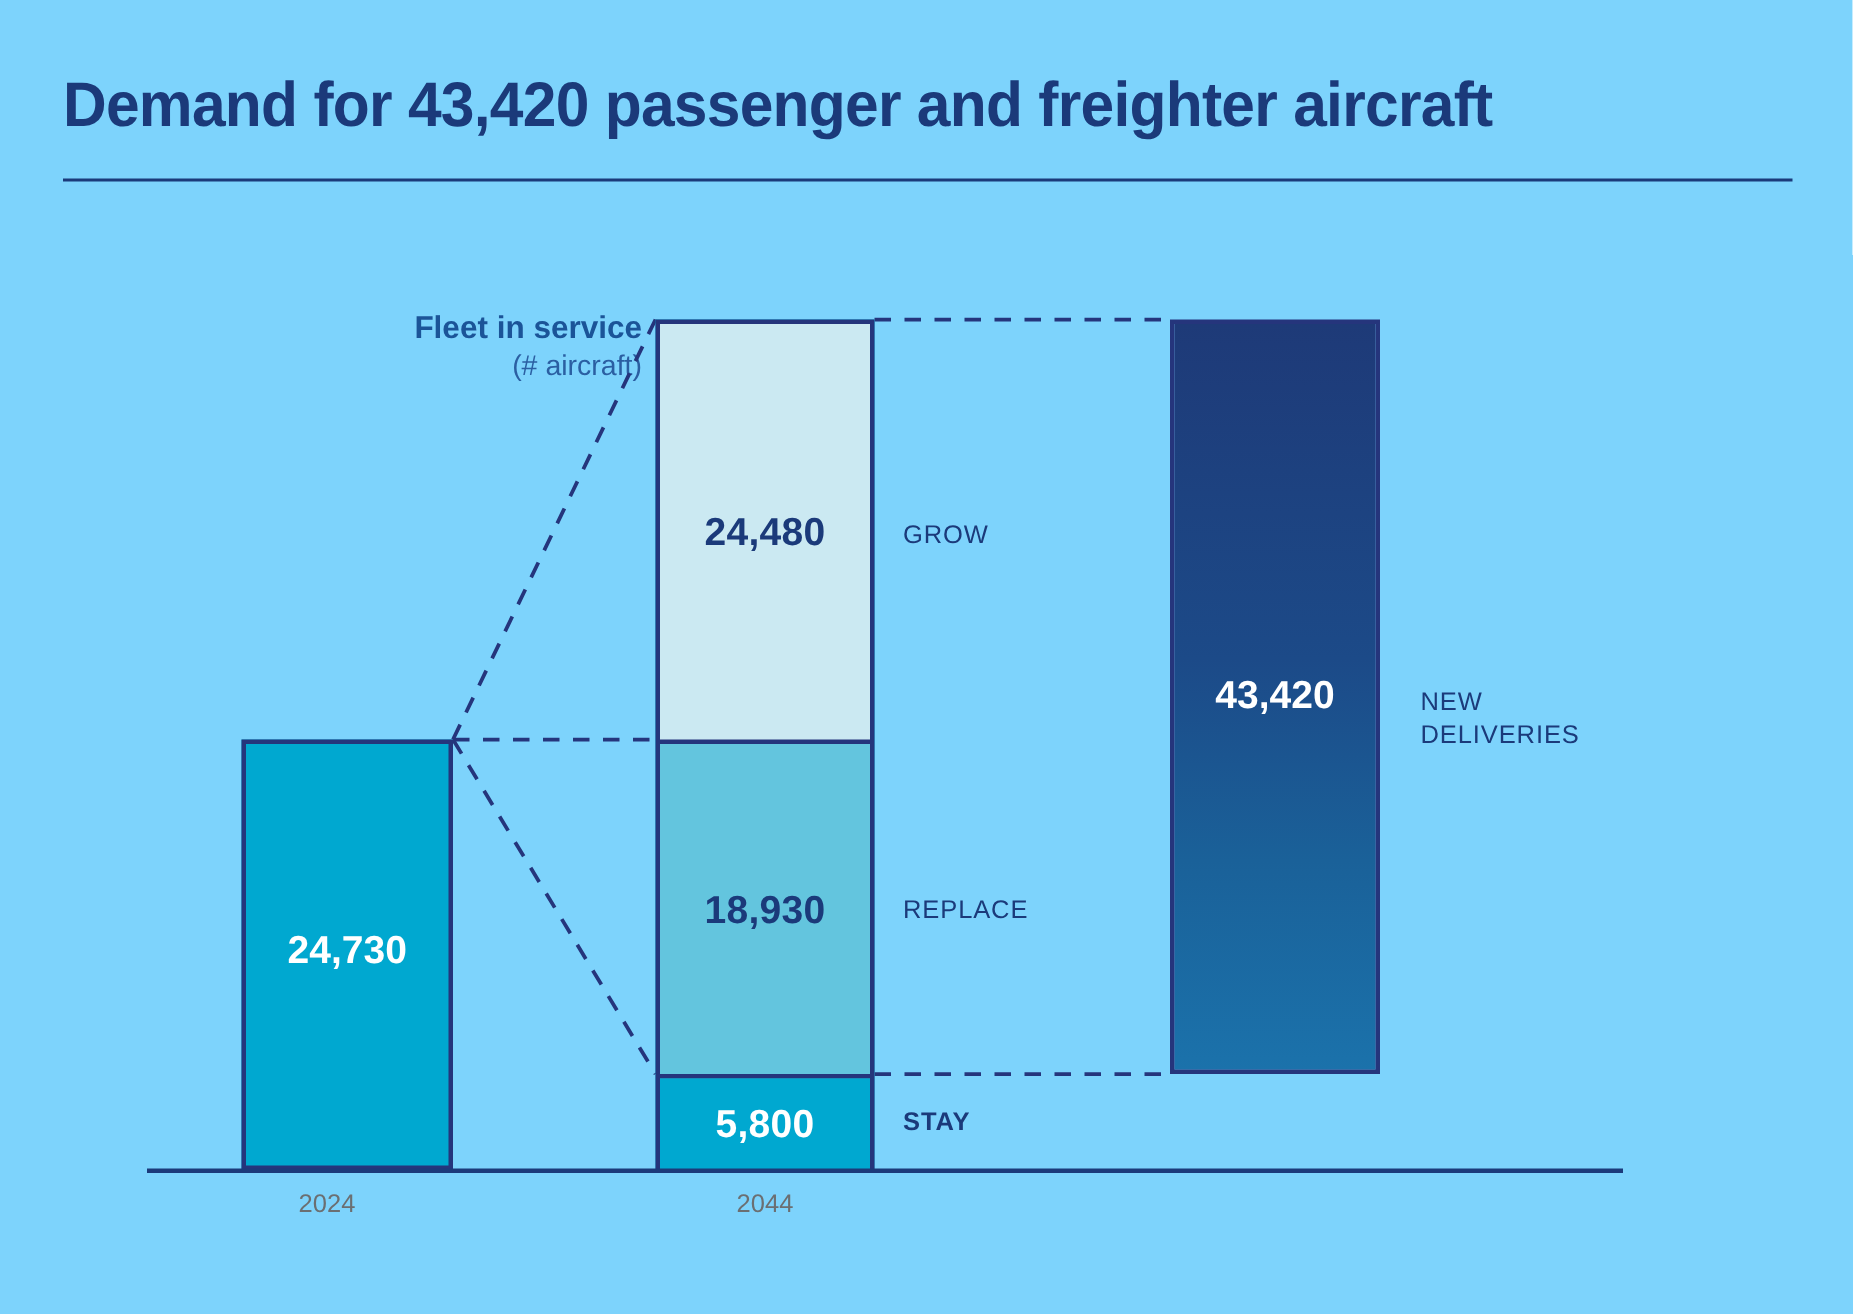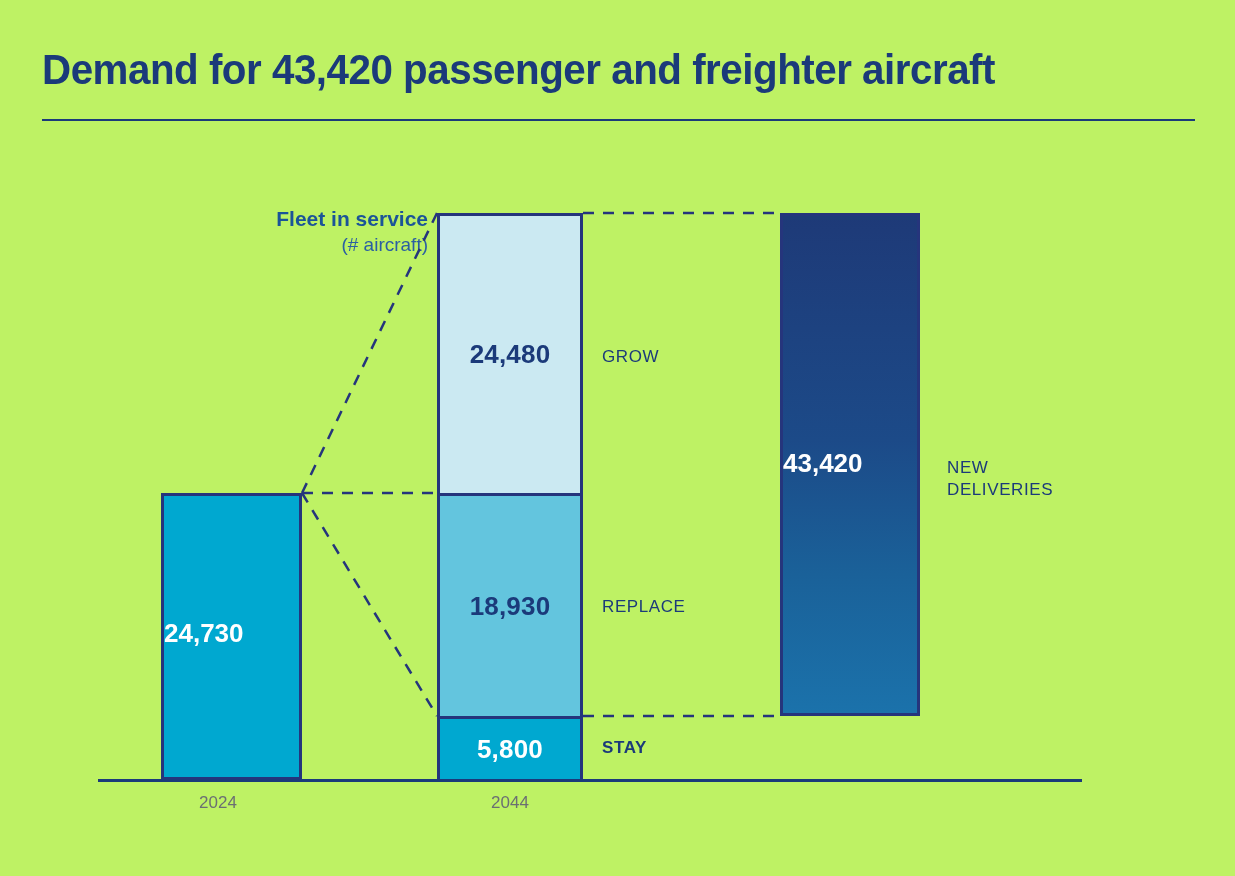--- a/index.html
+++ b/index.html
@@ -7,21 +7,21 @@
     width: 1235px;
     height: 876px;
     background: #ffffff;
     font-family: "Liberation Sans", sans-serif;
     overflow: hidden;
   }
   #root {
     position: relative;
     width: 1235px;
     height: 876px;
-    background: #bef264;
+    background: #7dd3fc;
   }
 
   
   #title {
     position: absolute;
     left: 42px;
     top: 46px;
     width: 1160px;
     font-size: 42px;
     font-weight: bold;
@@ -98,21 +98,21 @@
     font-weight: bold;
     letter-spacing: 0.2px;
   }
   .val-dark { color: #1b3a7a; }
   .val-light { color: #ffffff; }
 
   
   .bar-value {
     position: absolute;
     width: 100%;
-    text-align: left;
+    text-align: center;
     font-size: 26px;
     font-weight: bold;
   }
 
   
   #bar-2024 {
     left: 161px;
     top: 493px;
     width: 141px;
     height: 287px;

